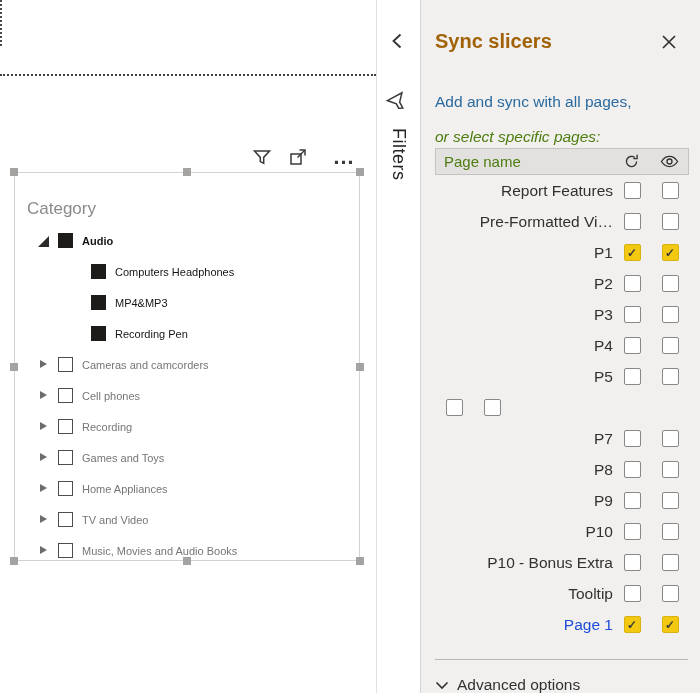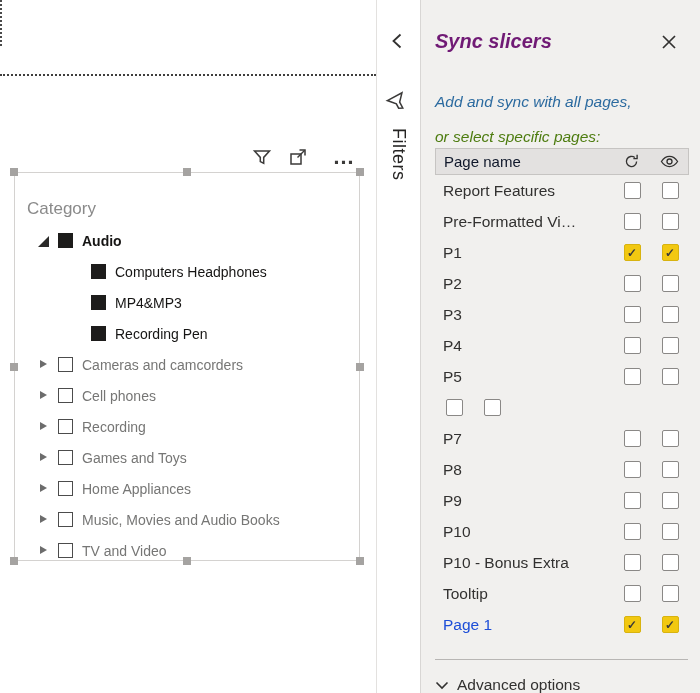--- a/index.html
+++ b/index.html
@@ -17,49 +17,49 @@
   .vh-focus  { left:285px; }
   .vh-more   { left:331px; font-size:22px; font-weight:bold; line-height:10px; letter-spacing:1px; }
 
   .slicer { position:absolute; left:14px; top:172px; width:346px; height:389px; border:1px solid #d4d2d0; background:#fff; padding:8px 12px 0 12px; }
   .handle { position:absolute; width:8px; height:8px; background:#a5a3a1; }
   .h-tl{left:-5px; top:-5px;} .h-tm{left:calc(50% - 4px); top:-5px;} .h-tr{right:-5px; top:-5px;}
   .h-ml{left:-5px; top:calc(50% - 4px);} .h-mr{right:-5px; top:calc(50% - 4px);}
   .h-bl{left:-5px; bottom:-5px;} .h-bm{left:calc(50% - 4px); bottom:-5px;} .h-br{right:-5px; bottom:-5px;}
 
   .sl-title { color:#8a8a8a; font-size:17px; margin:18px 0 6px 0; }
-  .sl-row { display:flex; align-items:center; height:31px; font-size:14px; color:#767675; padding-left:10px; white-space:nowrap; cursor:pointer; }
+  .sl-row { display:flex; align-items:center; height:31px; font-size:11px; color:#767675; padding-left:10px; white-space:nowrap; cursor:pointer; }
   .sl-row.emph { color:#161514; }
   .sl-row.bold .sl-lbl { font-weight:bold; }
   .sl-row.lvl1 { padding-left:64px; }
   .tri { width:13px; height:13px; margin-right:8px; position:relative; flex:none; }
   .tri.exp::after { content:""; position:absolute; right:1px; bottom:0; width:0; height:0; border-right:11px solid #2b2a29; border-top:11px solid transparent; }
   .tri.col::after { content:""; position:absolute; left:3px; top:2px; width:0; height:0; border-left:7px solid #6c6c6c; border-top:4.5px solid transparent; border-bottom:4.5px solid transparent; }
   .scb { width:15px; height:15px; border:1.6px solid #4c4c4c; background:#fff; margin-right:9px; flex:none; }
   .scb.on { background:#1d1c1b; border-color:#1d1c1b; }
 
   
   .strip { position:absolute; left:376px; top:0; width:44px; height:693px; background:#ffffff; border-left:1px solid #e3e1df; }
   .strip .chev { position:absolute; left:11px; top:31px; width:20px; height:20px; cursor:pointer; }
   .strip .f-icon { position:absolute; left:10px; top:92px; width:22px; height:22px; transform:rotate(-28deg); cursor:pointer; }
   .strip .f-label { position:absolute; left:11px; top:128px; writing-mode:vertical-rl; font-size:18px; color:#252423; letter-spacing:0.5px; }
 
   
   .pane { position:absolute; left:420px; top:0; width:280px; height:693px; background:#f1f0ee; border-left:1px solid #d8d6d4; }
-  .sp-title { position:absolute; left:14px; top:30px; font-size:20px; font-weight:bold; color:#701a75;font-style:italic; }
+  .sp-title { position:absolute; left:14px; top:30px; font-size:20px; font-weight:bold; color:#a16207; }
   .sp-close { position:absolute; right:22px; top:33px; width:18px; height:18px; cursor:pointer; }
-  .sp-link  { position:absolute; left:14px; top:93px; font-size:15.5px; color:#2b6a9f; cursor:pointer;font-style:italic; }
+  .sp-link  { position:absolute; left:14px; top:93px; font-size:15.5px; color:#2b6a9f; cursor:pointer; }
   .sp-sub   { position:absolute; left:14px; top:128px; font-size:15.5px; color:#4d7c0f;font-style:italic; }
 
   .ptable { position:absolute; left:14px; top:148px; width:254px; }
-  .phead { display:flex; align-items:center; height:27px; background:#e3e1e0; border:1px solid #c6c4c2; font-size:15px; color:#0f172a; }
+  .phead { display:flex; align-items:center; height:27px; background:#e3e1e0; border:1px solid #c6c4c2; font-size:15px; color:#4d7c0f; }
   .phead .pname { padding-left:8px; }
   .pname { flex:1; white-space:nowrap; overflow:hidden; }
   .pcell { width:38px; display:flex; align-items:center; justify-content:center; flex:none; }
-  .prow { display:flex; align-items:center; height:31px; font-size:15.5px; color:#323130; }
+  .prow { display:flex; align-items:center; height:31px; font-size:15.5px; color:#323130;text-align:right; }
   .prow .pname { padding-left:8px; }
   .prow.current .pname { color:#1d4ed8; }
   .pcb { width:17px; height:17px; border:1px solid #8a8886; border-radius:2px; background:#fff; display:flex; align-items:center; justify-content:center; font-size:12px; line-height:1; color:#3b3a39; cursor:pointer; }
   .pcb.on { background:#F2C811; border-color:#d8b30f; font-weight:bold; }
 
   .sp-divider { position:absolute; left:14px; right:12px; top:659px; border-top:1px solid #b8b6b4; }
   .sp-footer { position:absolute; left:14px; top:676px; display:flex; align-items:center; gap:8px; font-size:15.5px; color:#323130; cursor:pointer; }
   svg { display:block; }
 </style>
 </head>
@@ -135,26 +135,26 @@
             <span class="sl-lbl">Games and Toys</span>
           </div>
           <div class="sl-row">
             <span class="tri col"></span>
             <span class="scb"></span>
             <span class="sl-lbl">Home Appliances</span>
           </div>
           <div class="sl-row">
             <span class="tri col"></span>
             <span class="scb"></span>
+            <span class="sl-lbl">TV and Video</span>
+          </div>
+          <div class="sl-row">
+            <span class="tri col"></span>
+            <span class="scb"></span>
             <span class="sl-lbl">Music, Movies and Audio Books</span>
-          </div>
-          <div class="sl-row">
-            <span class="tri col"></span>
-            <span class="scb"></span>
-            <span class="sl-lbl">TV and Video</span>
           </div>
         </div>
     </div>
   </div>
 
   <div class="strip">
     <div class="chev">
       <svg width="20" height="20" viewBox="0 0 20 20">
           <polyline points="12.5,3.5 5.5,10 12.5,16.5" fill="none" stroke="#323130" stroke-width="1.8"></polyline>
         </svg>

